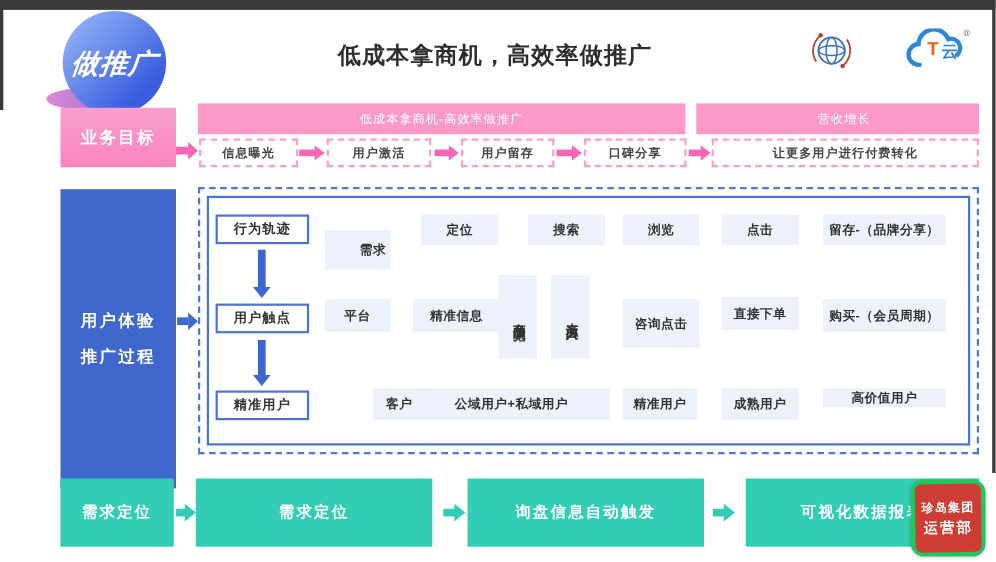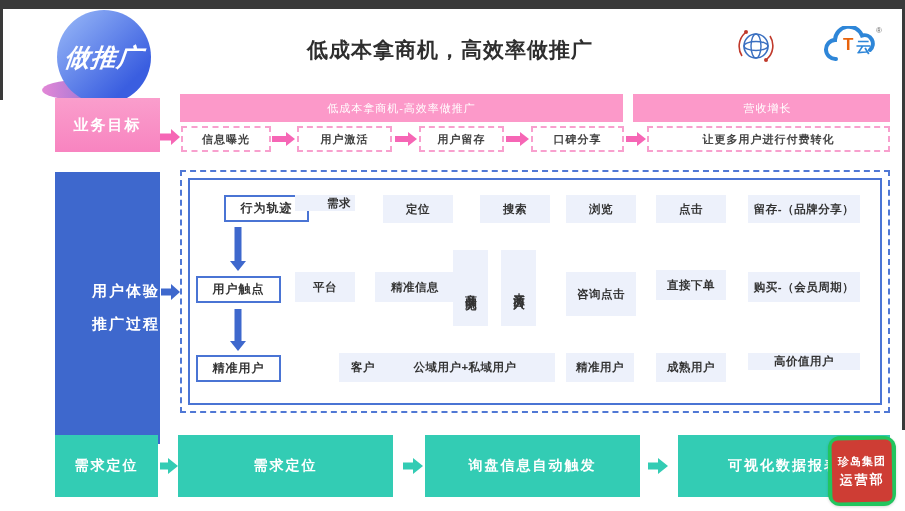--- a/index.html
+++ b/index.html
@@ -60,21 +60,21 @@
   .arr-d .bar{top:0;left:50%;transform:translateX(-50%);width:7px;bottom:9px;}
   .arr-d .head{bottom:0;left:50%;transform:translateX(-50%);
     border-left:8px solid transparent;border-right:8px solid transparent;}
   .c-pink .bar{background:#f666b5;} .c-pink.arr-r .head{border-left:9px solid #f666b5;}
   .c-blue .bar{background:#3e68cd;} .c-blue.arr-r .head{border-left:9px solid #3e68cd;}
   .c-blue.arr-d .head{border-top:10px solid #3e68cd;}
   .c-teal .bar{background:#33ccb4;} .c-teal.arr-r .head{border-left:10px solid #33ccb4;}
 
   
   .side-box{left:55px;top:172px;width:105px;height:272px;background:#3e68cd;
-    display:flex;flex-direction:column;align-items:flex-end;justify-content:center;gap:14px;}
+    display:flex;flex-direction:column;align-items:center;justify-content:center;gap:14px;}
   .side-box span{color:#fff;font-size:15px;font-weight:700;letter-spacing:2px;}
   .outer-dash{left:180px;top:170px;width:710px;height:243px;border:2px dashed #5078d5;background:transparent;}
   .inner-solid{left:188px;top:178px;width:694px;height:227px;border:2px solid #4a74d4;background:#fff;}
   .label-box{left:196px;width:85px;height:27px;border:2px solid #4a74d4;background:#fff;
     display:flex;align-items:center;justify-content:center;
     font-size:12px;font-weight:700;color:#333;letter-spacing:1px;}
   .item{background:#edf1fb;display:flex;align-items:center;justify-content:center;
     font-size:11.5px;font-weight:700;color:#333;letter-spacing:.5px;text-align:center;}
   .item.vert{writing-mode:vertical-rl;letter-spacing:2px;line-height:35px;}
 
@@ -161,22 +161,22 @@
   <span>推广过程</span>
 </div>
 <div class="arr arr-r c-blue" style="left:161px;top:283px;width:19px;height:18px;">
     <span class="bar"></span>
     <span class="head"></span>
   </div>
 
 <div class="abs outer-dash"></div>
 <div class="abs inner-solid"></div>
 
-<div class="abs label-box" style="top:195px;margin-left:28px;">行为轨迹</div>
-<div class="abs item" style="left:295px;top:195px;width:60px;height:16px;padding-left:28px;">需求</div>
+<div class="abs label-box" style="top:195px;">行为轨迹</div>
+<div class="abs item" style="left:295px;top:209px;width:60px;height:36px;padding-left:28px;">需求</div>
 <div class="abs item" style="left:383px;top:195px;width:70px;height:28px;">定位</div>
 <div class="abs item" style="left:480px;top:195px;width:70px;height:28px;">搜索</div>
 <div class="abs item" style="left:566px;top:195px;width:70px;height:28px;">浏览</div>
 <div class="abs item" style="left:656px;top:195px;width:70px;height:28px;">点击</div>
 <div class="abs item" style="left:748px;top:195px;width:112px;height:28px;">留存-（品牌分享）</div>
 
 <div class="arr arr-d c-blue" style="left:230px;top:227px;width:16px;height:44px;">
     <span class="bar"></span>
     <span class="head"></span>
   </div>

